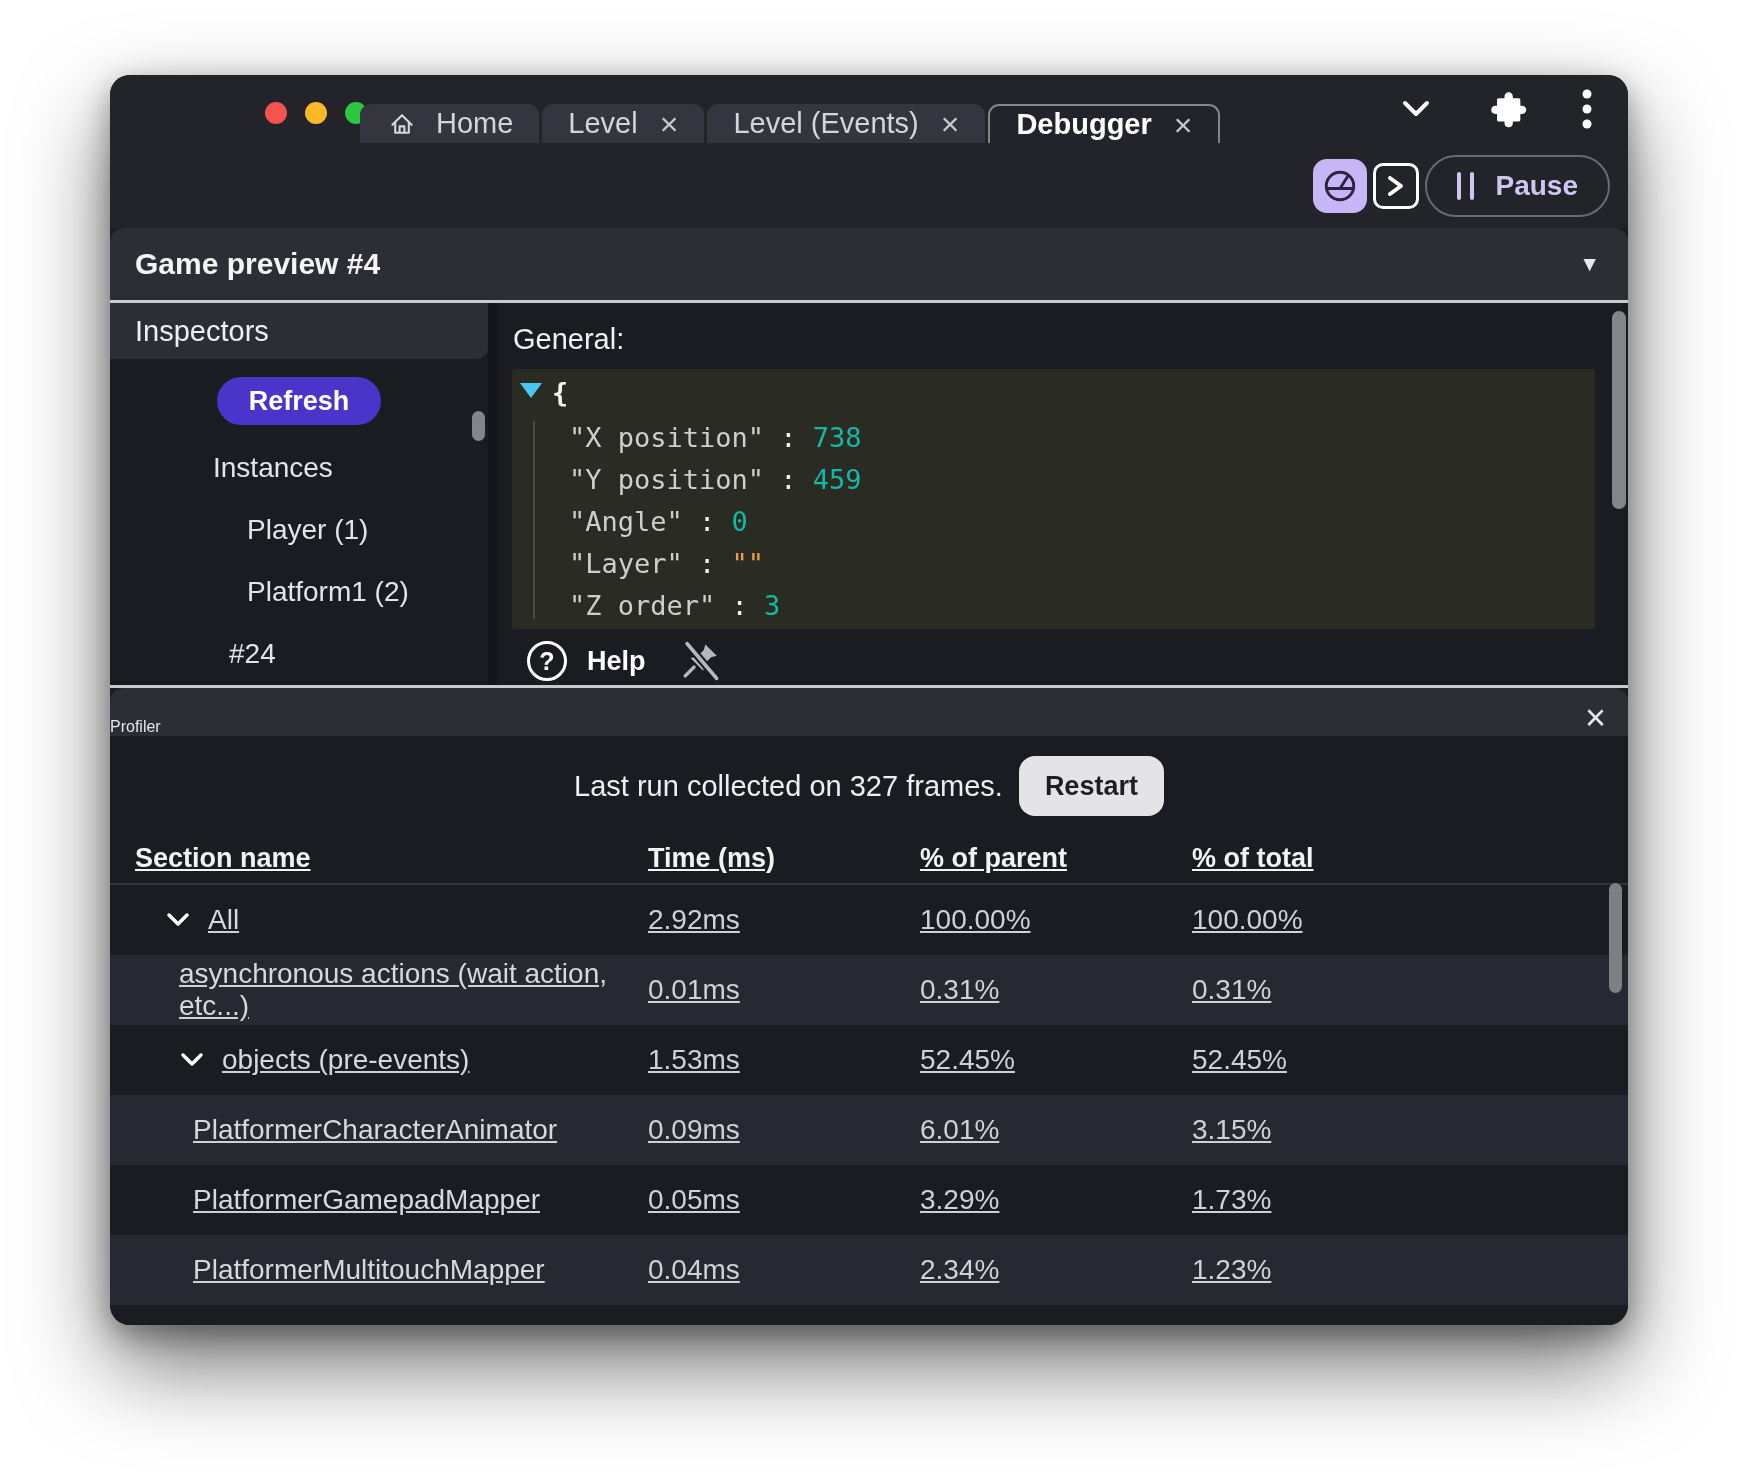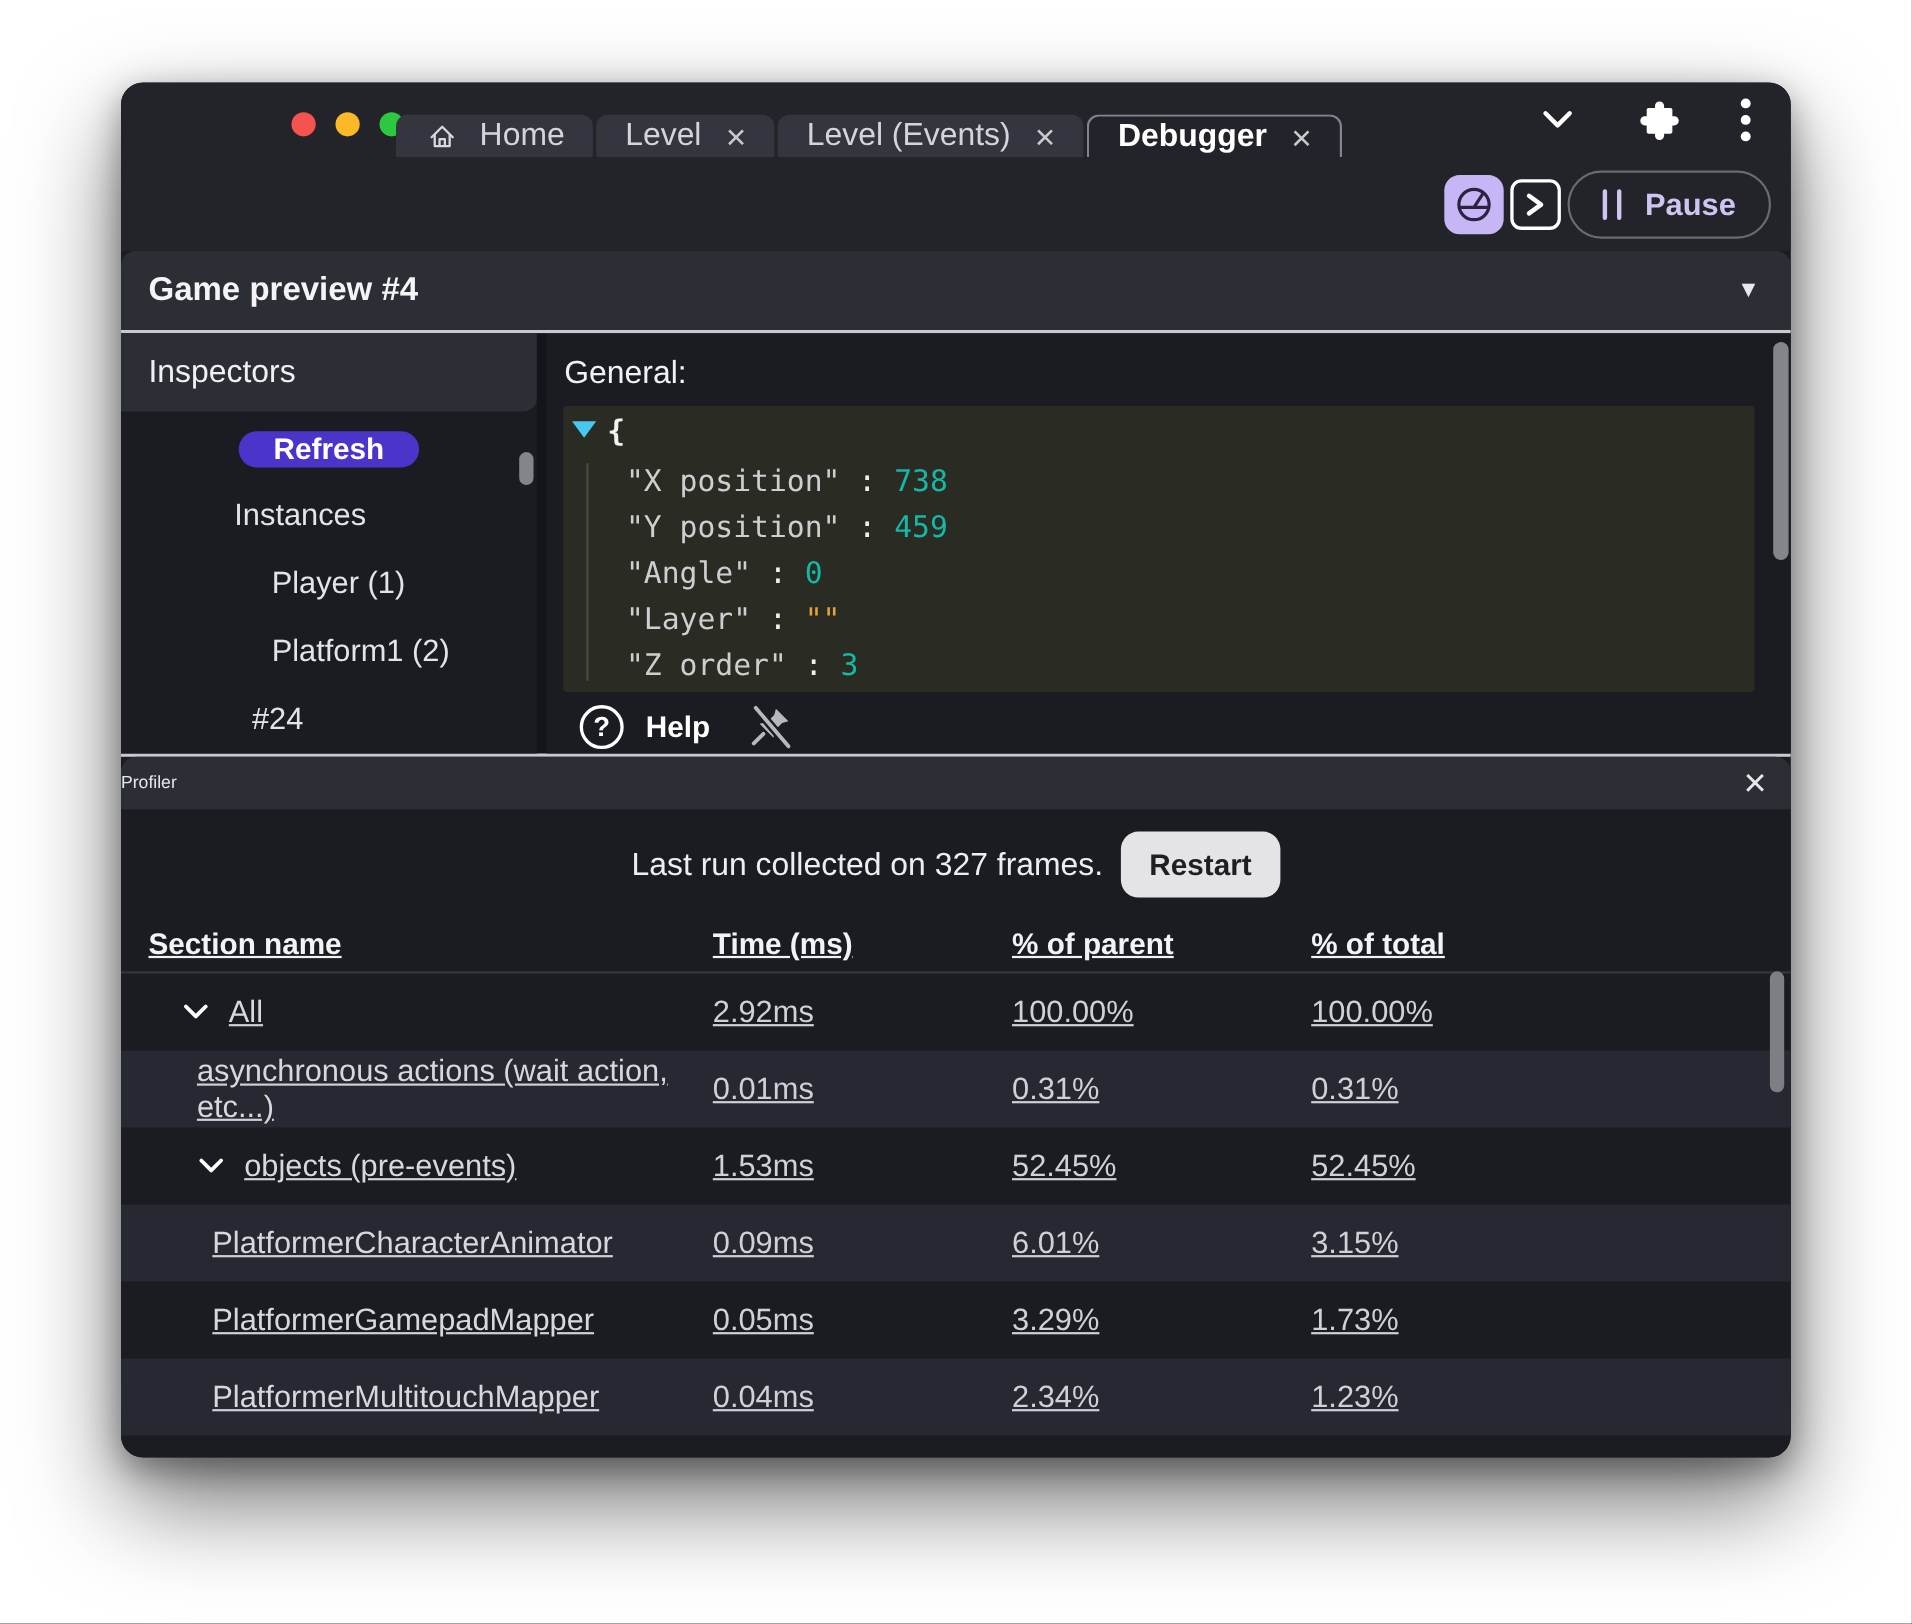--- a/index.html
+++ b/index.html
@@ -45,21 +45,21 @@
   .pause-bars i{display:block;width:4px;height:28px;background:#cfc5f1;border-radius:2px;}
   .pause-label{font-size:28px;font-weight:bold;color:#cfc5f1;}
   
   .preview-bar{height:72px;background:#2c2e36;border-radius:14px 14px 0 0;display:flex;align-items:center;flex:none;position:relative;cursor:pointer;}
   .preview-title{font-size:30px;font-weight:bold;color:#f4f4f6;margin-left:25px;}
   .preview-caret{position:absolute;right:28px;font-size:21px;color:#e8e8ea;}
   .hdivider{height:3px;background:#c9cacd;flex:none;}
   
   .content{height:382px;display:flex;flex:none;}
   .inspectors{width:378px;background:#1b1c22;display:flex;flex-direction:column;position:relative;}
-  .panel-header{height:71px;background:#2c2e36;display:flex;align-items:center;flex:none;}
+  .panel-header{height:56px;background:#2c2e36;display:flex;align-items:center;flex:none;}
   .inspectors .panel-header{border-radius:0 0 12px 0;}
   .panel-header .panel-title{font-size:29px;color:#eef0f2;margin-left:25px;}
   .refresh-btn{
     margin:18px auto 4px auto;display:block;border:none;background:#4b34ca;color:#ffffff;
     font-size:27px;font-weight:bold;border-radius:28px;height:56px;padding:0 32px;cursor:pointer;
     font-family:"Liberation Sans",sans-serif;
   }
   .ins-items{margin-top:8px;}
   .ins-item{height:62px;display:flex;align-items:center;font-size:28px;color:#e3e4e8;cursor:pointer;}
   .vscroll{position:absolute;background:#84858b;border-radius:7px;width:13px;}
@@ -81,21 +81,21 @@
   .jnum{color:#14b8a6;}
   .jstr{color:#e9a13e;}
   .indent-guide{position:absolute;left:21px;top:52px;bottom:10px;width:2px;background:#4a4b42;}
   .gen-scroll{right:2px;top:8px;height:198px;width:14px;}
   .help-row{position:absolute;left:30px;top:336px;display:flex;align-items:center;gap:22px;}
   .help-btn{display:flex;align-items:center;gap:20px;background:none;border:none;cursor:pointer;padding:0;}
   .help-circle{width:40px;height:40px;border-radius:50%;border:3px solid #ffffff;display:flex;align-items:center;justify-content:center;font-size:25px;font-weight:bold;color:#ffffff;box-sizing:border-box;}
   .help-label{font-size:27px;font-weight:bold;color:#ffffff;font-family:"Liberation Sans",sans-serif;}
   .pin-btn{background:none;border:none;cursor:pointer;padding:0;margin-left:12px;display:flex;}
   
-  .profiler-header{height:48px;background:#2c2e36;border-radius:14px 14px 0 0;display:flex;align-items:center;position:relative;flex:none;}
+  .profiler-header{height:48px;background:#2c2e36;border-radius:14px 14px 0 0;display:flex;align-items:flex-end;position:relative;flex:none;}
   .profiler-close{position:absolute;right:22px;font-size:36px;color:#e8e8ea;background:none;border:none;cursor:pointer;line-height:1;padding:0;}
   .profiler-body{flex:1;background:#1b1c22;position:relative;overflow:hidden;}
   .status-row{margin-top:20px;height:60px;display:flex;align-items:center;justify-content:center;gap:16px;}
   .status-text{font-size:29px;color:#eceef0;}
   .restart-btn{height:60px;border:none;border-radius:16px;background:#e4e4e6;color:#1e1f24;font-size:27px;font-weight:bold;padding:0 26px;cursor:pointer;font-family:"Liberation Sans",sans-serif;}
   .phead,.prow{display:grid;grid-template-columns:513px 272px 272px 1fr;align-items:center;padding-left:25px;text-decoration:underline;}
   .phead{height:50px;margin-top:17px;font-size:27px;font-weight:bold;color:#f2f3f5;border-bottom:2px solid #35363d;}
   .prow{height:70px;font-size:28px;color:#cfd1d6;}
   .prow .pname{display:flex;align-items:center;gap:17px;color:#d7d8dc;}
   .prow.light{background:#262832;}

